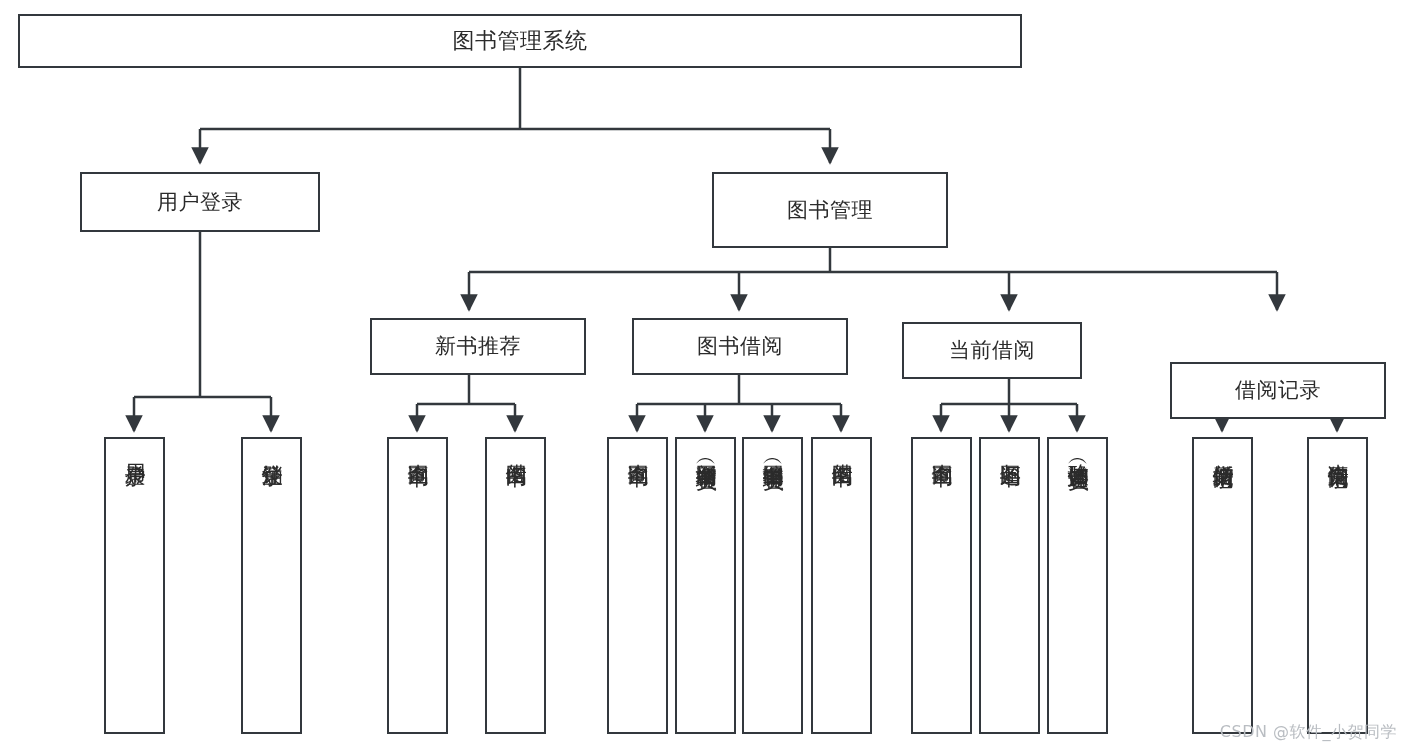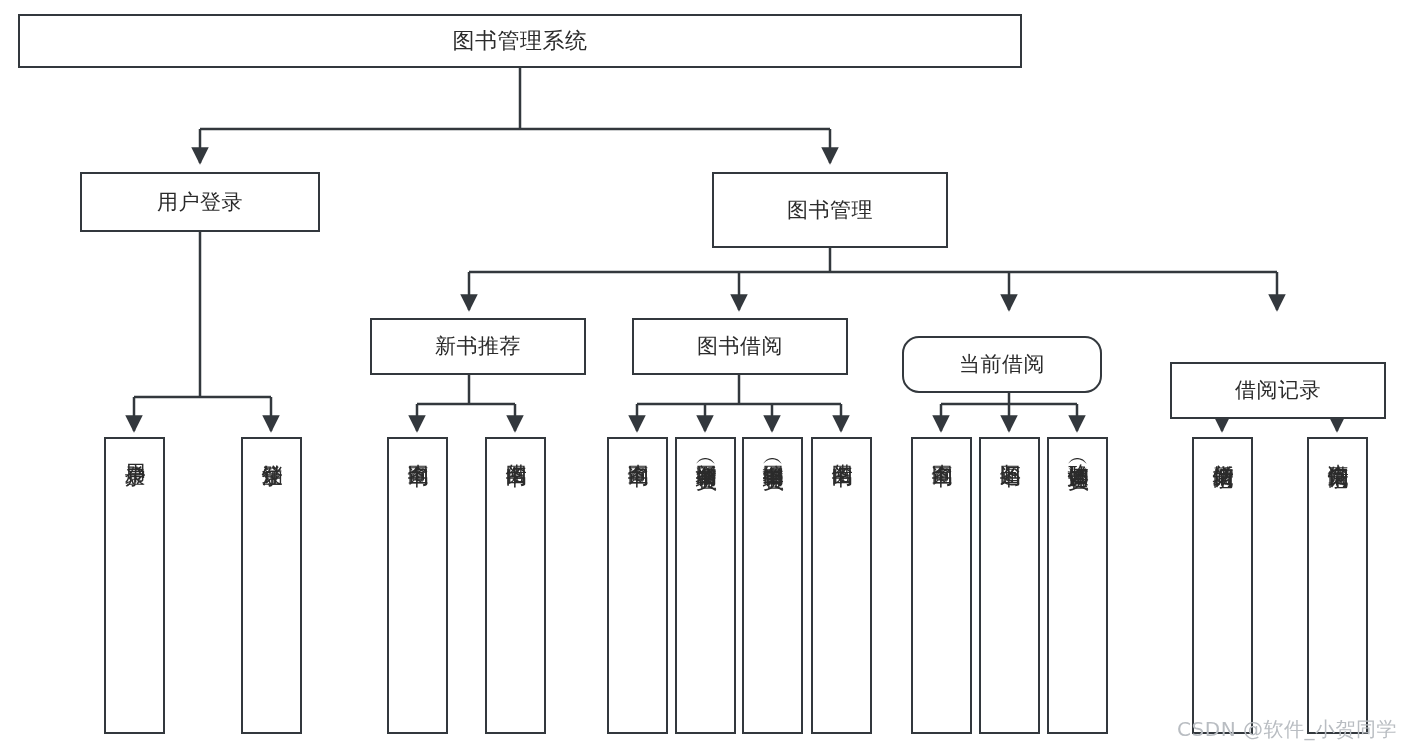--- a/index.html
+++ b/index.html
@@ -60,21 +60,21 @@
     text-orientation: upright;
     font-size: 21px;
     line-height: 1.02;
     letter-spacing: 1px;
     white-space: pre-line;
   }
   #watermark {
     position: absolute;
     right: 8px;
     bottom: 4px;
-    font-size: 20px;
+    font-size: 16px;
     color: #b9bdc2;
     letter-spacing: 0.5px;
     white-space: nowrap;
   }
 </style>
 </head>
 <body>
 
 <div id="canvas">
 
@@ -141,21 +141,21 @@
   </div>
 
   <div class="node h-node" style="left:362px; top:318px; width:216px; height:57px;margin-left:8px;">
     <span class="lbl">新书推荐</span>
   </div>
 
   <div class="node h-node" style="left:632px; top:318px; width:216px; height:57px;">
     <span class="lbl">图书借阅</span>
   </div>
 
-  <div class="node h-node" style="left:902px; top:336px; width:200px; height:57px;border-radius:17px;">
+  <div class="node h-node" style="left:902px; top:322px; width:180px; height:57px;">
     <span class="lbl">当前借阅</span>
   </div>
 
   <div class="node h-node" style="left:1170px; top:318px; width:216px; height:57px;margin-top:44px;">
     <span class="lbl">借阅记录</span>
   </div>
 
   <div class="node v-node" style="left:104px; top:437px; width:61px; height:297px;">
     <span class="lbl">用户登录</span>
   </div>

